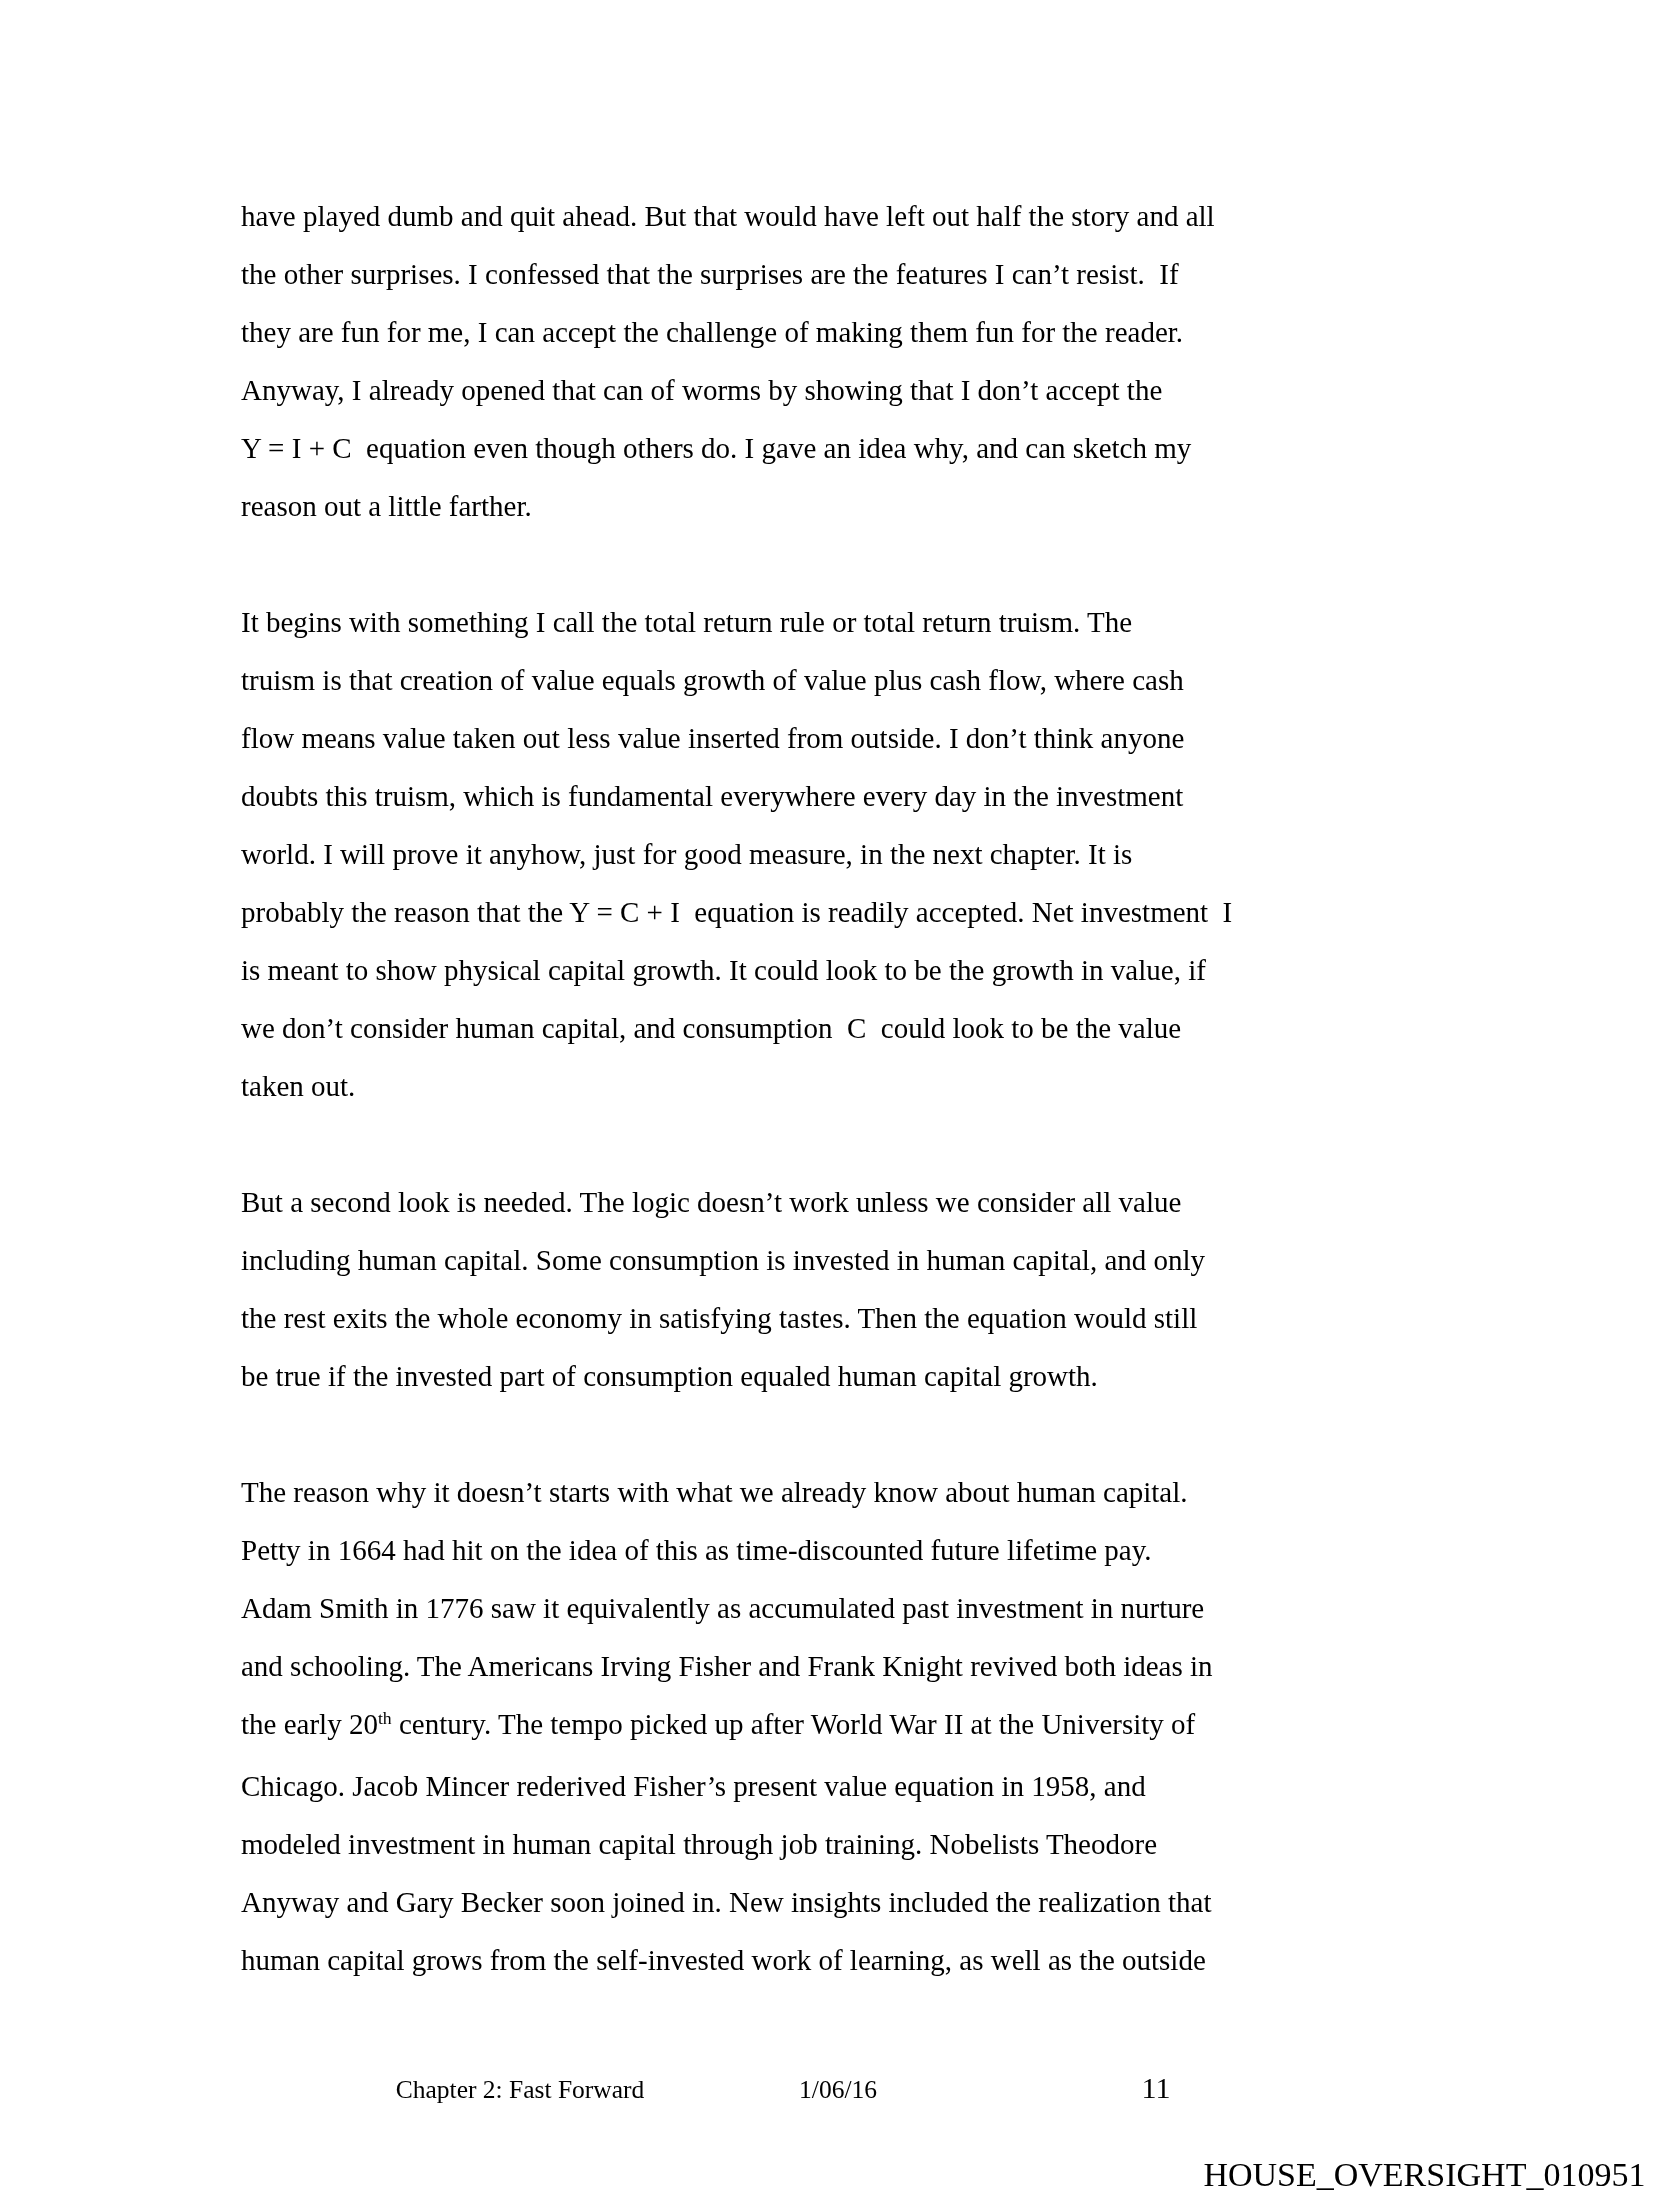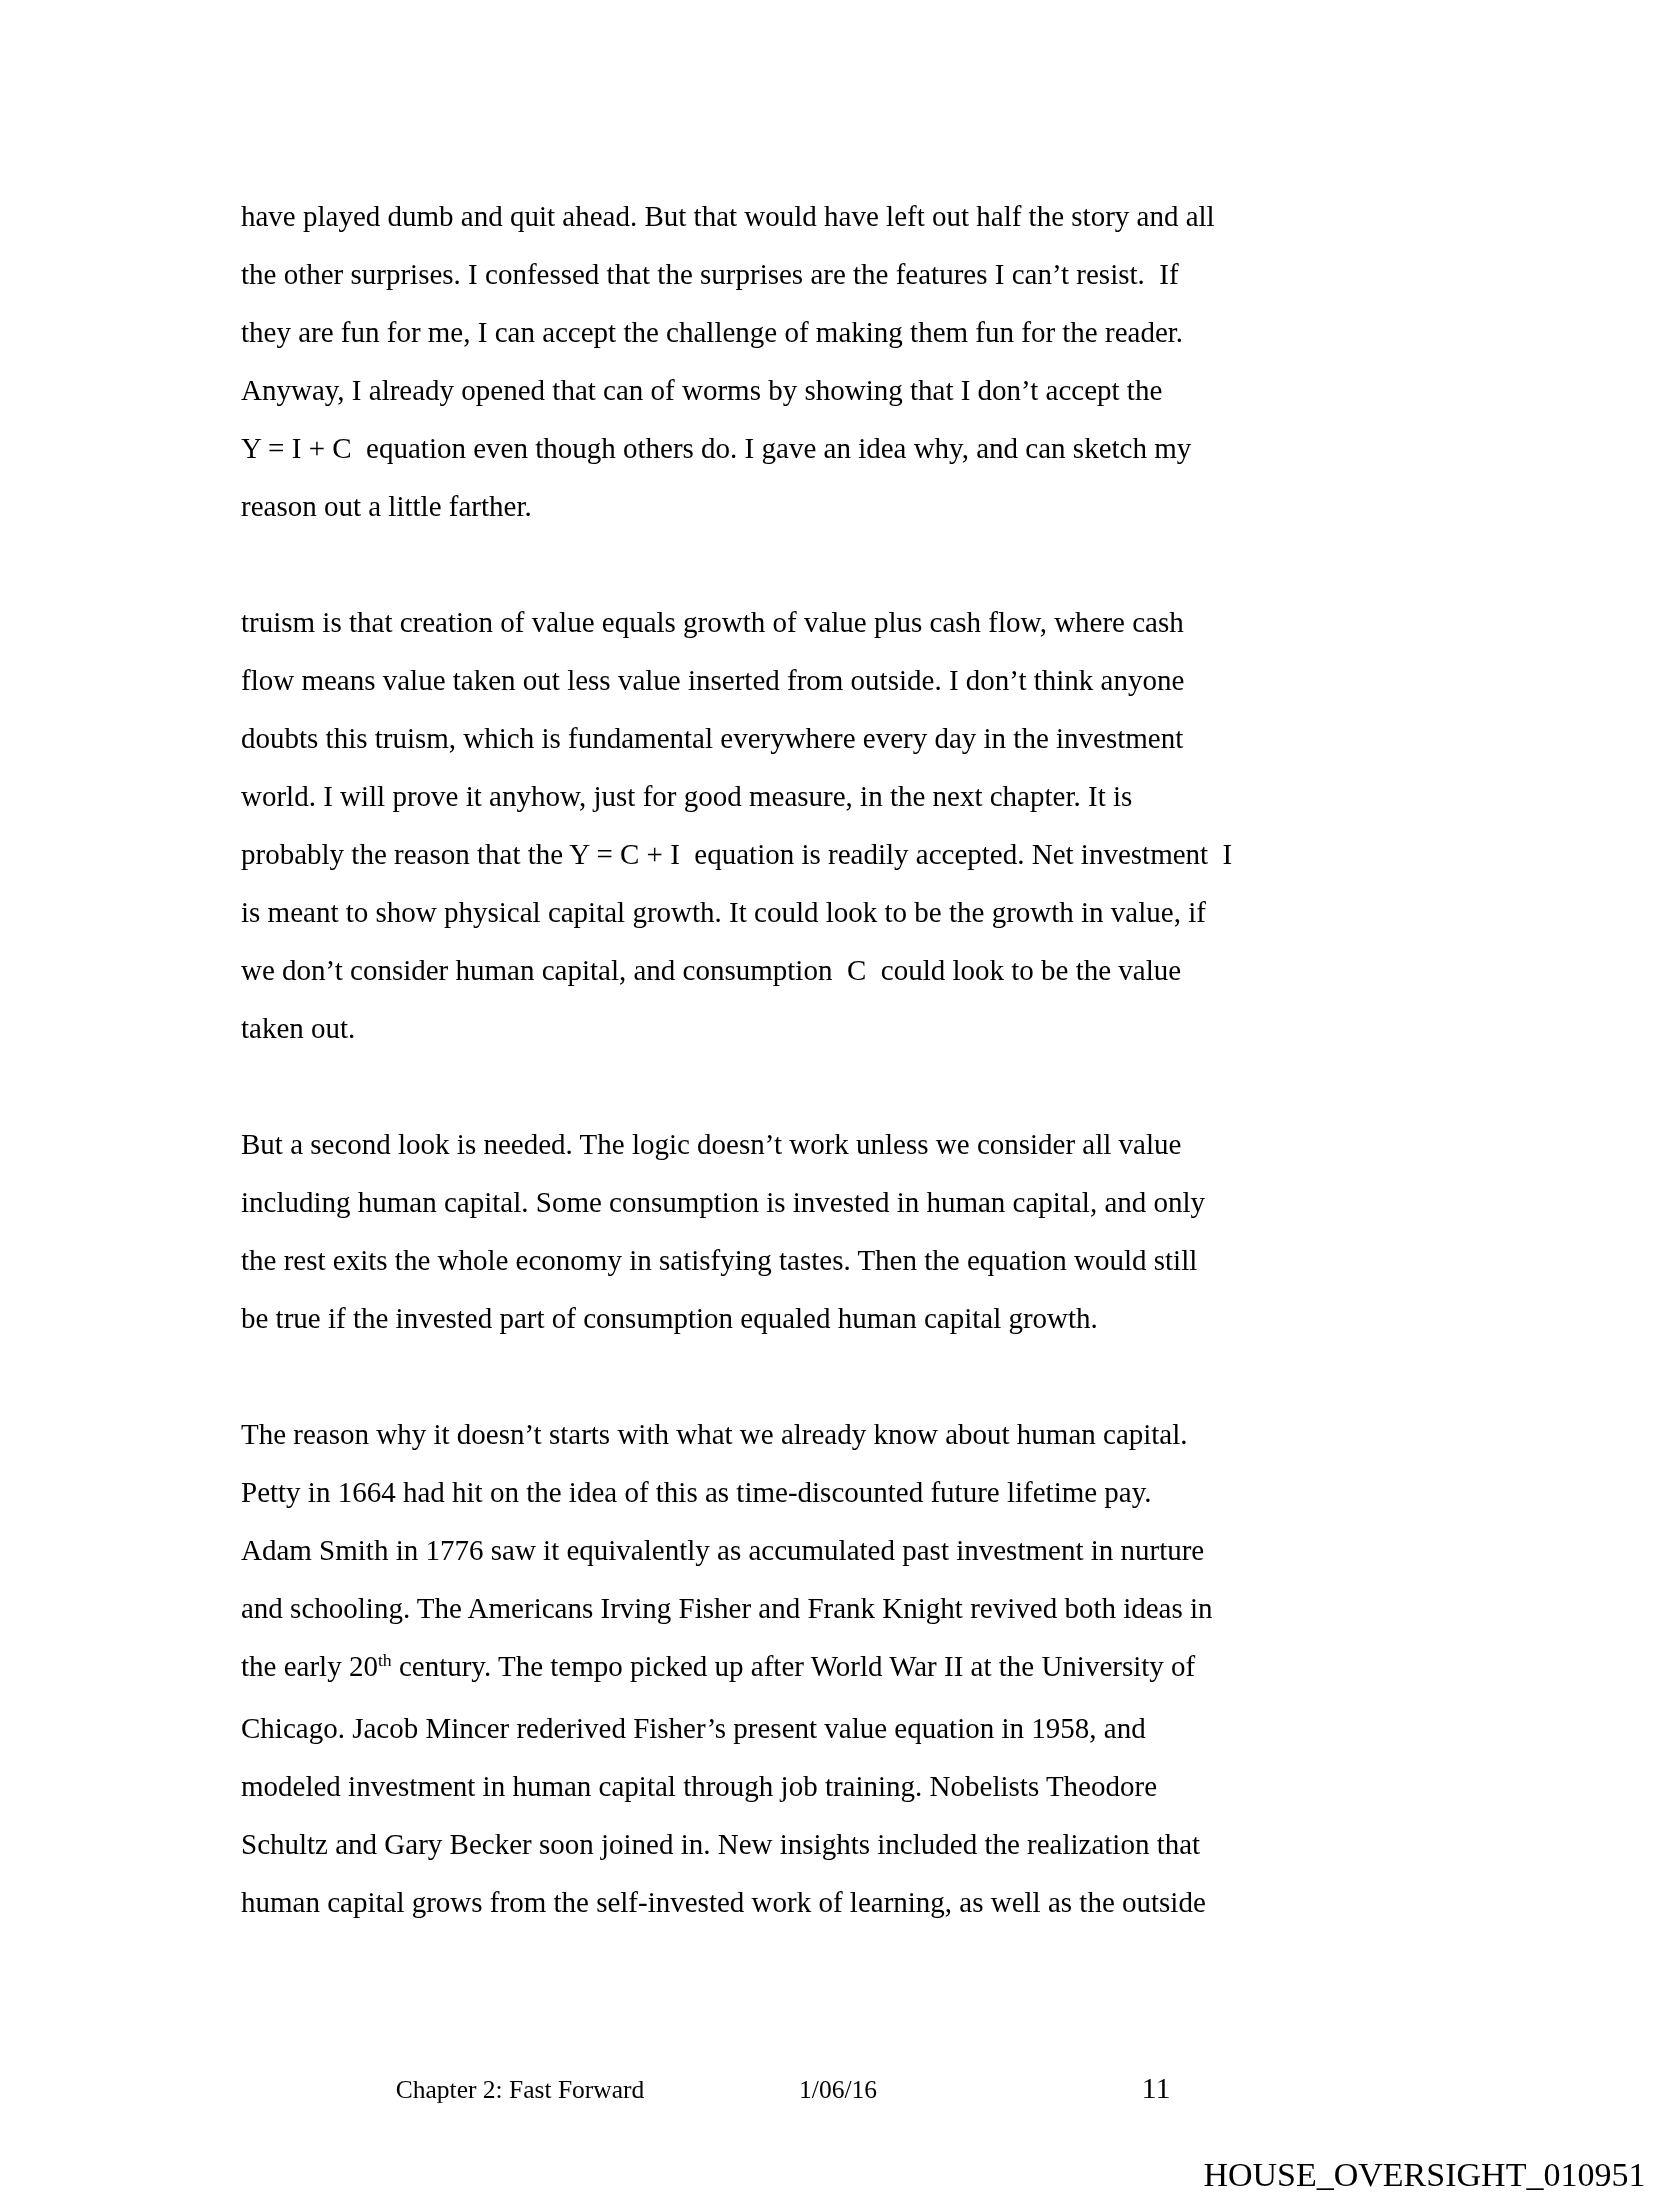--- a/index.html
+++ b/index.html
@@ -67,20 +67,21 @@
     <section class="para">
       <div class="line">have played dumb and quit ahead. But that would have left out half the story and all</div>
       <div class="line">the other surprises. I confessed that the surprises are the features I can’t resist.  If</div>
       <div class="line">they are fun for me, I can accept the challenge of making them fun for the reader.</div>
       <div class="line">Anyway, I already opened that can of worms by showing that I don’t accept the</div>
       <div class="line">Y = I + C  equation even though others do. I gave an idea why, and can sketch my</div>
       <div class="line">reason out a little farther.</div>
     </section>
 
     <section class="para">
+      <div class="line">It begins with something I call the total return rule or total return truism. The</div>
       <div class="line">truism is that creation of value equals growth of value plus cash flow, where cash</div>
       <div class="line">flow means value taken out less value inserted from outside. I don’t think anyone</div>
       <div class="line">doubts this truism, which is fundamental everywhere every day in the investment</div>
       <div class="line">world. I will prove it anyhow, just for good measure, in the next chapter. It is</div>
       <div class="line">probably the reason that the Y = C + I  equation is readily accepted. Net investment  I</div>
       <div class="line">is meant to show physical capital growth. It could look to be the growth in value, if</div>
       <div class="line">we don’t consider human capital, and consumption  C  could look to be the value</div>
       <div class="line">taken out.</div>
     </section>
 
@@ -92,21 +93,21 @@
     </section>
 
     <section class="para">
       <div class="line">The reason why it doesn’t starts with what we already know about human capital.</div>
       <div class="line">Petty in 1664 had hit on the idea of this as time-discounted future lifetime pay.</div>
       <div class="line">Adam Smith in 1776 saw it equivalently as accumulated past investment in nurture</div>
       <div class="line">and schooling. The Americans Irving Fisher and Frank Knight revived both ideas in</div>
       <div class="line"><span>the early 20</span><span class="sup">th</span><span> century. The tempo picked up after World War II at the University of</span></div>
       <div class="line">Chicago. Jacob Mincer rederived Fisher’s present value equation in 1958, and</div>
       <div class="line">modeled investment in human capital through job training. Nobelists Theodore</div>
-      <div class="line">Schultz and Gary Becker soon joined in. New insights included the realization that</div>
+      <div class="line">Anyway and Gary Becker soon joined in. New insights included the realization that</div>
       <div class="line">human capital grows from the self-invested work of learning, as well as the outside</div>
     </section>
 
   </main>
 
   <footer class="footer">
     <span class="f-left">Chapter 2: Fast Forward</span>
     <span class="f-center">1/06/16</span>
     <span class="f-right">11</span>
   </footer>

